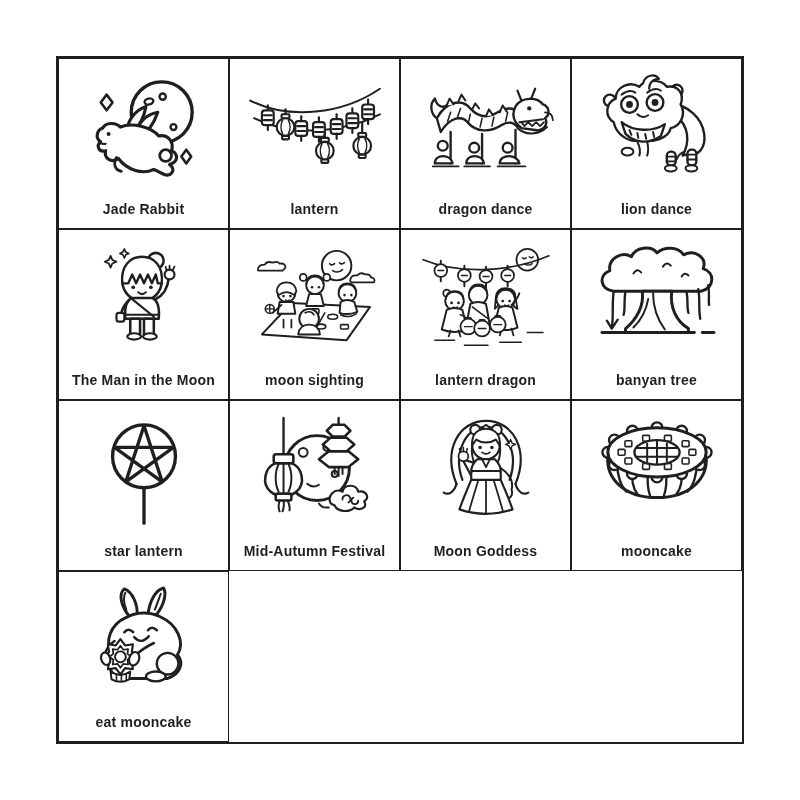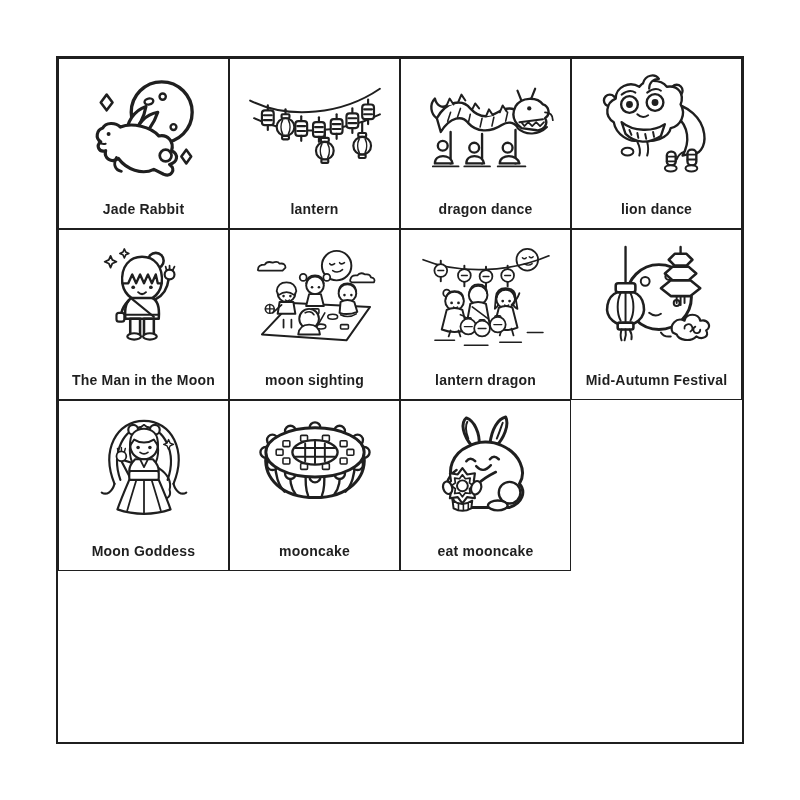--- a/index.html
+++ b/index.html
@@ -342,21 +342,48 @@
               <circle cx="82" cy="82" r="8" fill="#fff" stroke-width="1.8"></circle>
               <path d="M78,82 h8" stroke-width="1.4"></path>
             </g>
           <path d="M18,98 h20 M48,103 h24 M84,100 h22 M112,90 h16" stroke-width="1.5"></path>
         </g>
       </svg>
     </div>
     <div class="label">lantern dragon</div>
   </div>
 
-
+  <div class="cell">
+    <div class="art">
+      <svg viewBox="0 0 140 118">
+        <g stroke="#1f1f1f" fill="none" stroke-width="3" stroke-linecap="round" stroke-linejoin="round">
+          <path fill="#fff" d="M26,48 C12,46 10,32 22,27 C20,15 34,7 44,13 C48,3 64,1 70,9 C78,2 92,3 97,11 C109,5 121,14 117,25 C129,29 129,44 115,48 Z"></path>
+          <path d="M46,30 q4,-6 8,-1 M76,23 q4,-6 8,-1 M95,33 q3,-5 7,-1" stroke-width="2"></path>
+          <path d="M26,48 C24,60 26,74 24,86 M24,86 l-5,-8 M24,86 l6,-9 M38,48 C36,58 38,66 36,72 M100,48 C102,58 100,64 102,70 M112,46 C114,56 112,66 114,76 M122,42 C124,50 122,56 123,62" stroke-width="2.4"></path>
+          <path fill="#fff" d="M55,48 C57,62 50,76 38,86 L38,90 L102,90 L102,86 C89,78 83,64 85,48 Z"></path>
+          <path d="M66,50 C66,64 70,76 78,87 M61,56 C59,68 53,78 46,85" stroke-width="2"></path>
+          <path d="M14,90 H108 M116,90 h12"></path>
+        </g>
+      </svg>
+    </div>
+    <div class="label">banyan tree</div>
+  </div>
+
+  <div class="cell">
+    <div class="art">
+      <svg viewBox="0 0 140 118">
+        <g stroke="#1f1f1f" fill="none" stroke-width="3.4" stroke-linecap="round" stroke-linejoin="round">
+          <circle cx="70" cy="42" r="32"></circle>
+          <path d="M70,11 L88.5,68 L40,33 L100,33 L51.5,68 Z"></path>
+          <line x1="70" y1="74" x2="70" y2="110"></line>
+        </g>
+      </svg>
+    </div>
+    <div class="label">star lantern</div>
+  </div>
 
 
   <div class="cell">
     <div class="art">
       <svg viewBox="0 0 140 118">
         <g stroke="#1f1f1f" fill="none" stroke-width="2.6" stroke-linecap="round" stroke-linejoin="round">
           <circle cx="72" cy="54" r="33" stroke-width="3"></circle>
           <circle cx="58" cy="38" r="4.5" stroke-width="2"></circle>
           <circle cx="82" cy="33" r="3.5" stroke-width="2"></circle>
           <circle cx="90" cy="60" r="3" stroke-width="2"></circle>

